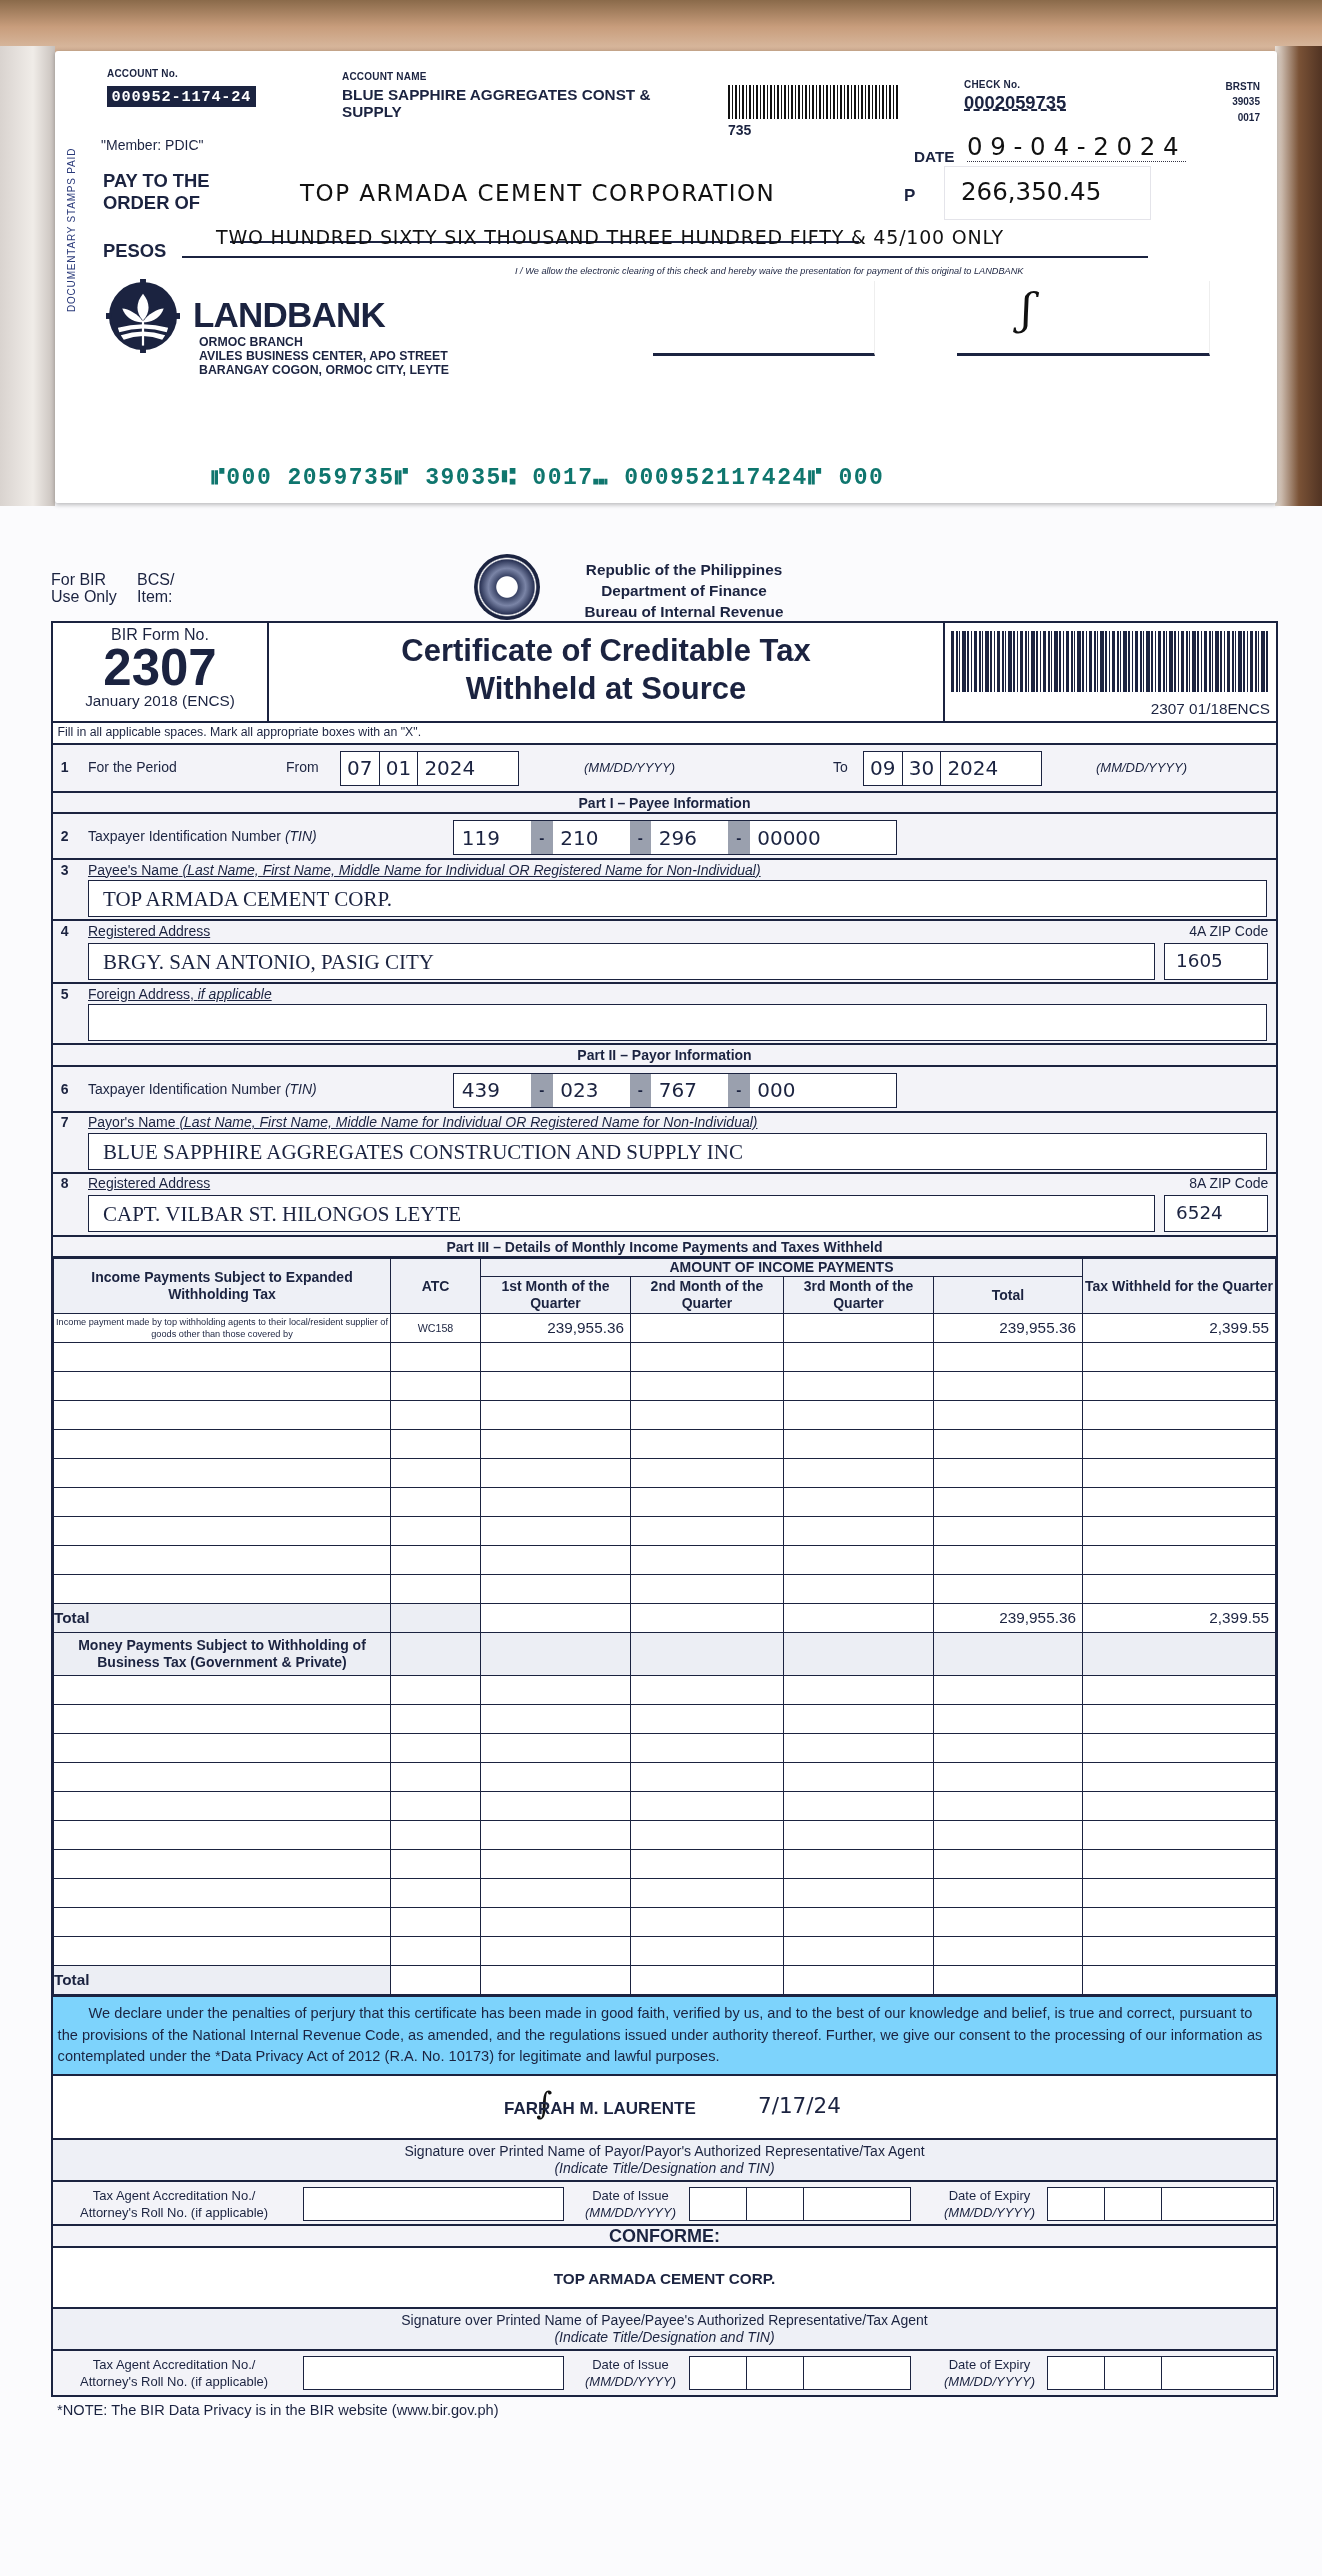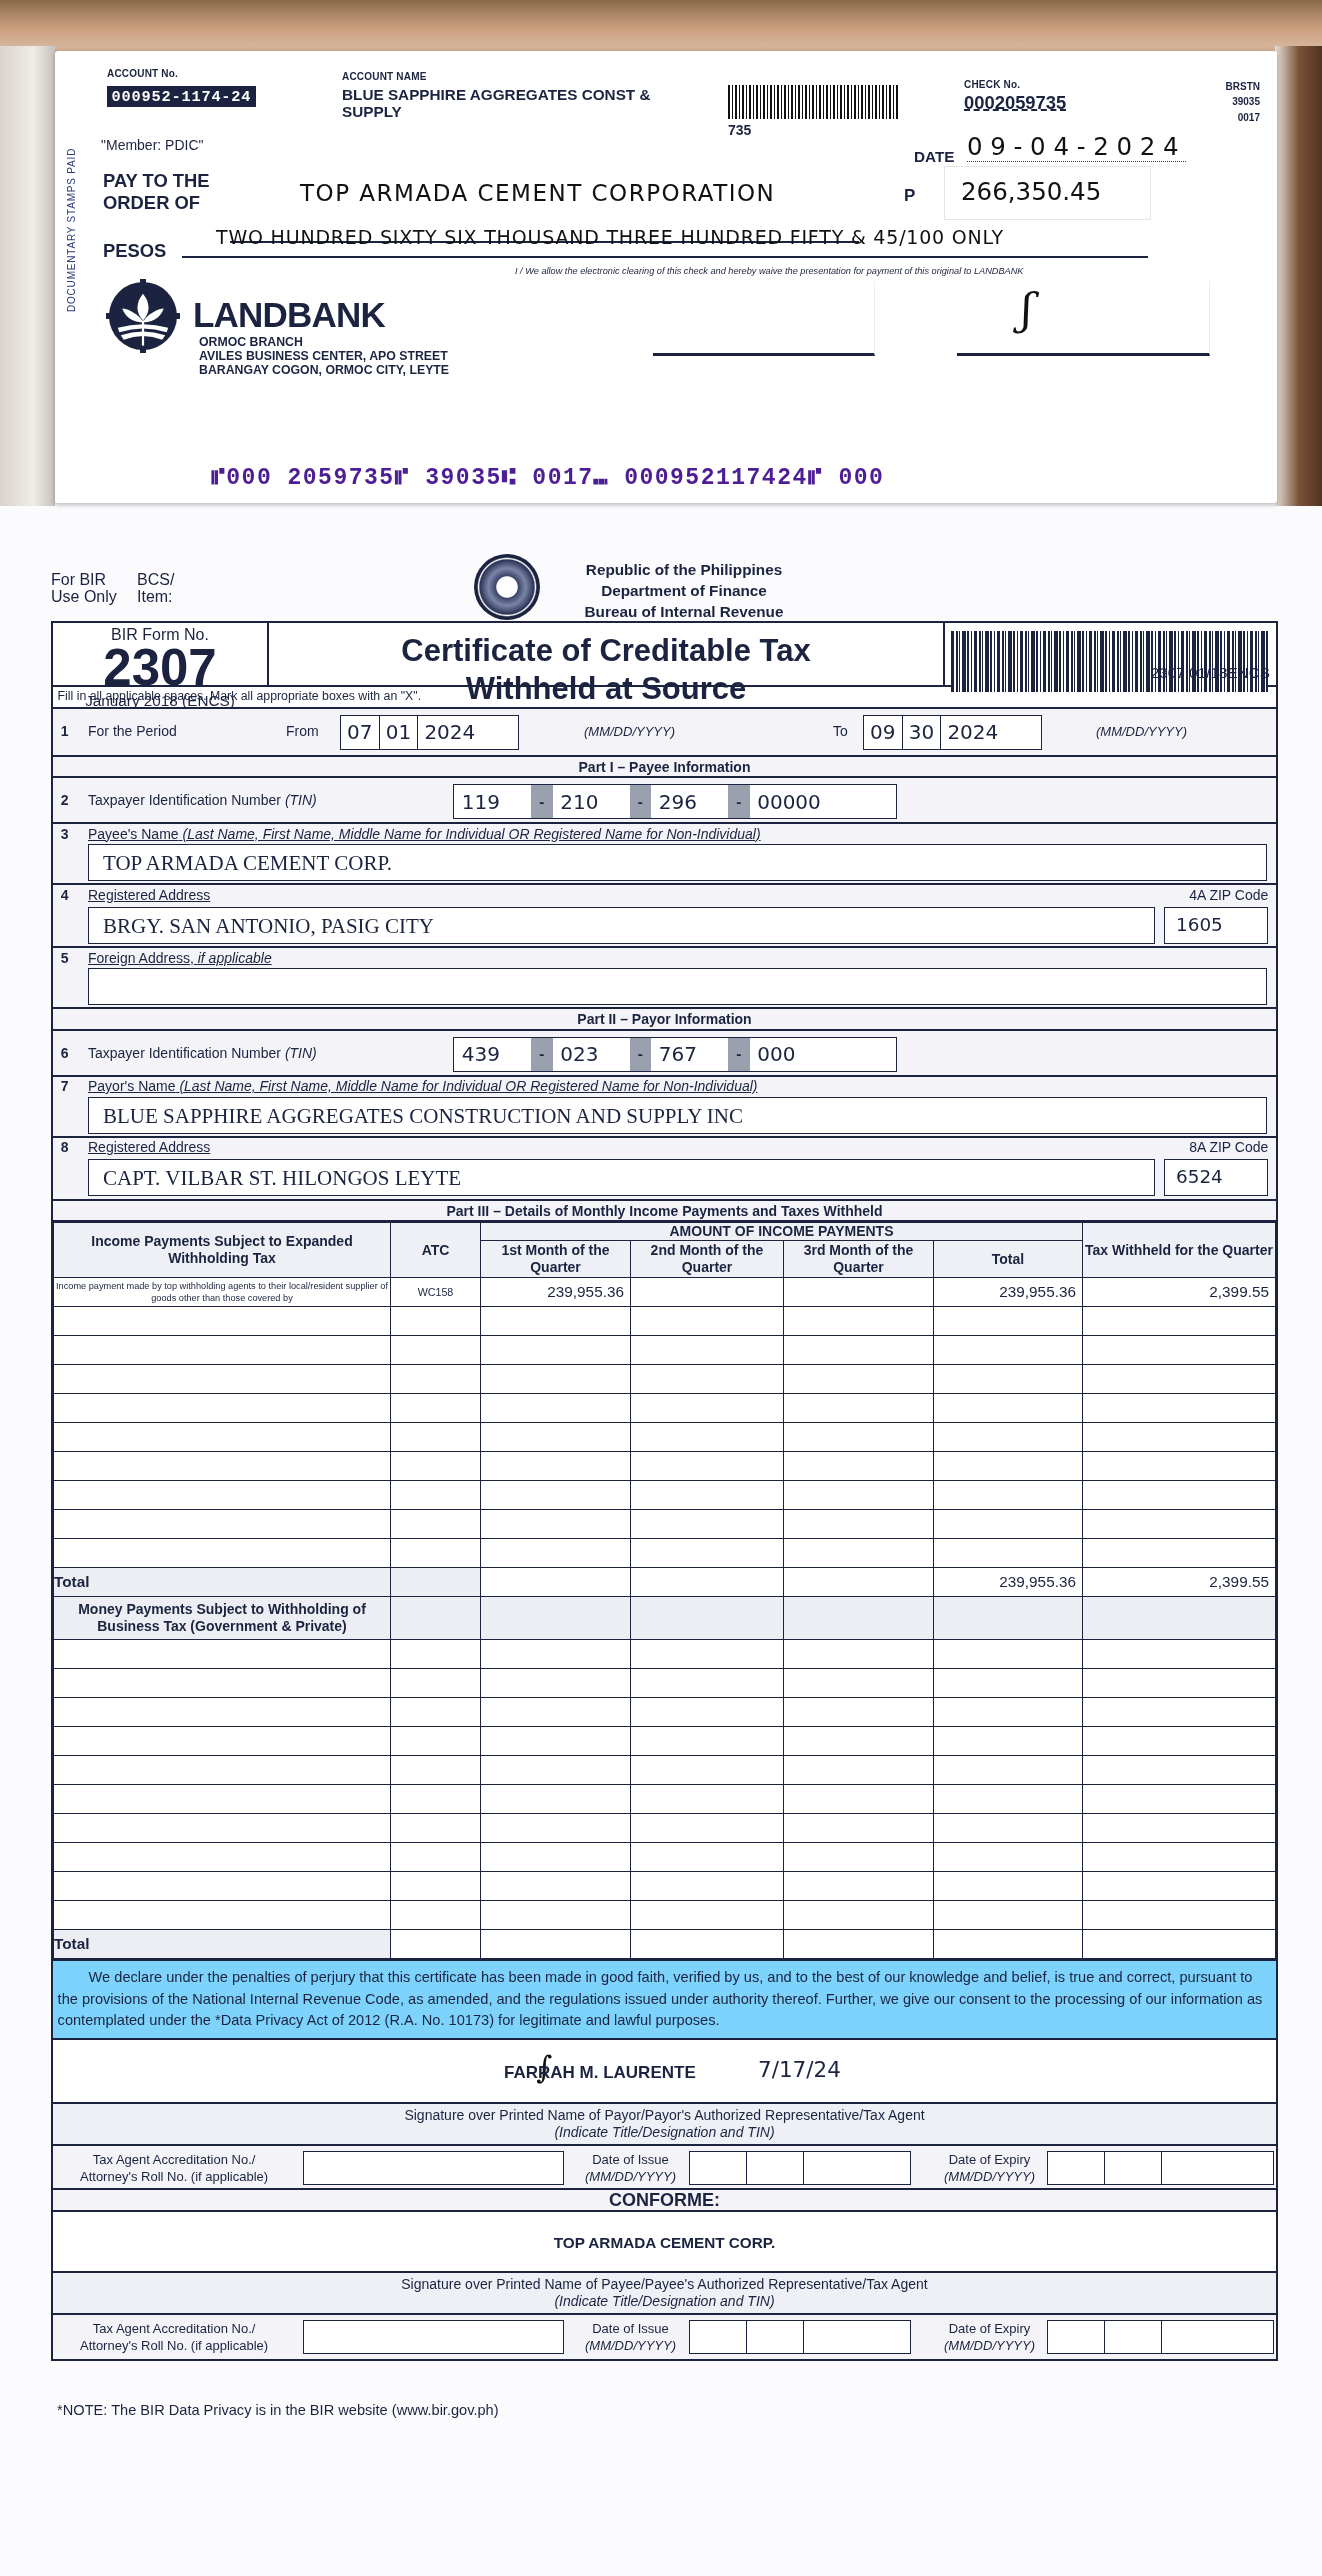--- a/index.html
+++ b/index.html
@@ -44,32 +44,32 @@
   .ecc-note { position: absolute; left: 460px; top: 215px; font-size: 9.2px; font-style: italic; }
   .doc-stamps { position: absolute; left: 10.7px; top: 261px; transform-origin: left top; transform: rotate(-90deg);
     font-size: 10px; color: #2a3a7a; letter-spacing: 0.8px; white-space: nowrap; }
   .logo { position: absolute; left: 51px; top: 228px; width: 74px; height: 74px; }
   .bank-name { position: absolute; left: 138px; top: 244px; font-weight: bold; font-size: 35px; letter-spacing: -0.8px; }
   .branch { position: absolute; left: 144px; top: 284px; font-weight: bold; font-size: 12.3px; line-height: 14px; }
   .sig-box { position: absolute; top: 230px; height: 75px; border-bottom: 3.1px solid #1b2340; border-right: 0.8px solid #eee; }
   .sig1 { left: 598px; width: 222px; }
   .sig2 { left: 902px; width: 253px; }
   .sig-mark { position: absolute; left: 966px; top: 233px; font-family: "DejaVu Serif", serif; font-size: 43px; font-style: italic; color: #111; }
-  .micr { position: absolute; left: 156px; top: 414px; font-family: "Liberation Mono", monospace; font-weight: bold; font-size: 23px; letter-spacing: 1.5px; color: #4c1d95; }
+  .micr { position: absolute; left: 156px; top: 414px; font-family: "Liberation Mono", monospace; font-weight: bold; font-size: 23px; letter-spacing: 1.5px; color: #0f766e; }
 
   
   .form { position: absolute; left: 51px; top: 537px; width: 1227px; }
   .bir-use { position: absolute; left: 0; top: 34px; font-size: 16px; line-height: 17px; }
   .bcs { position: absolute; left: 86px; top: 34px; font-size: 16px; line-height: 17px; }
   .seal { position: absolute; left: 423px; top: 17px; width: 66px; height: 66px; border-radius: 50%;
     background: radial-gradient(circle, #fff 22%, #3a4466 24%, #7a84a6 40%, #2b3456 58%, #fff 61%, #1b2340 64%, #1b2340 100%); }
   .republic { position: absolute; left: 518px; top: 21.5px; width: 230px; text-align: center; font-weight: bold; font-size: 15.3px; line-height: 21px; }
 
   .frame { position: absolute; left: 0; top: 84px; width: 1227px; border: 2.3px solid #1b2340; background: #fff; }
-  .hdr { display: flex; height: 64px; border-bottom: 2.3px solid #1b2340; }
+  .hdr { display: flex; height: 100px; border-bottom: 2.3px solid #1b2340; }
   .hdr-left { width: 216px; border-right: 2.3px solid #1b2340; text-align: center; padding-top: 3.1px; }
   .hdr-left .t1 { font-size: 16px; }
   .hdr-left .t2 { font-size: 51px; font-weight: bold; line-height: 48px; }
   .hdr-left .t3 { font-size: 15.3px; }
   .hdr-mid { flex: 1; text-align: center; font-size: 31px; font-weight: bold; line-height: 38px; padding-top: 9.2px; border-right: 2.3px solid #1b2340; }
   .hdr-right { width: 331px; position: relative; }
   .pdf417 { position: absolute; left: 6.1px; top: 7.7px; width: 317px; height: 61px;
     background: repeating-linear-gradient(90deg, #1b2340 0 3.1px, #fff 3.1px 4.6px, #1b2340 4.6px 7px, #fff 7px 8.4px, #1b2340 8.4px 9.2px, #fff 9.2px 11.5px); }
   .pdf417-code { position: absolute; right: 6.1px; bottom: 3.1px; font-size: 15.3px; }
   .fill-note { font-size: 12.3px; padding: 1.5px 4.6px; border-bottom: 2.3px solid #1b2340; height: 21.5px; }

